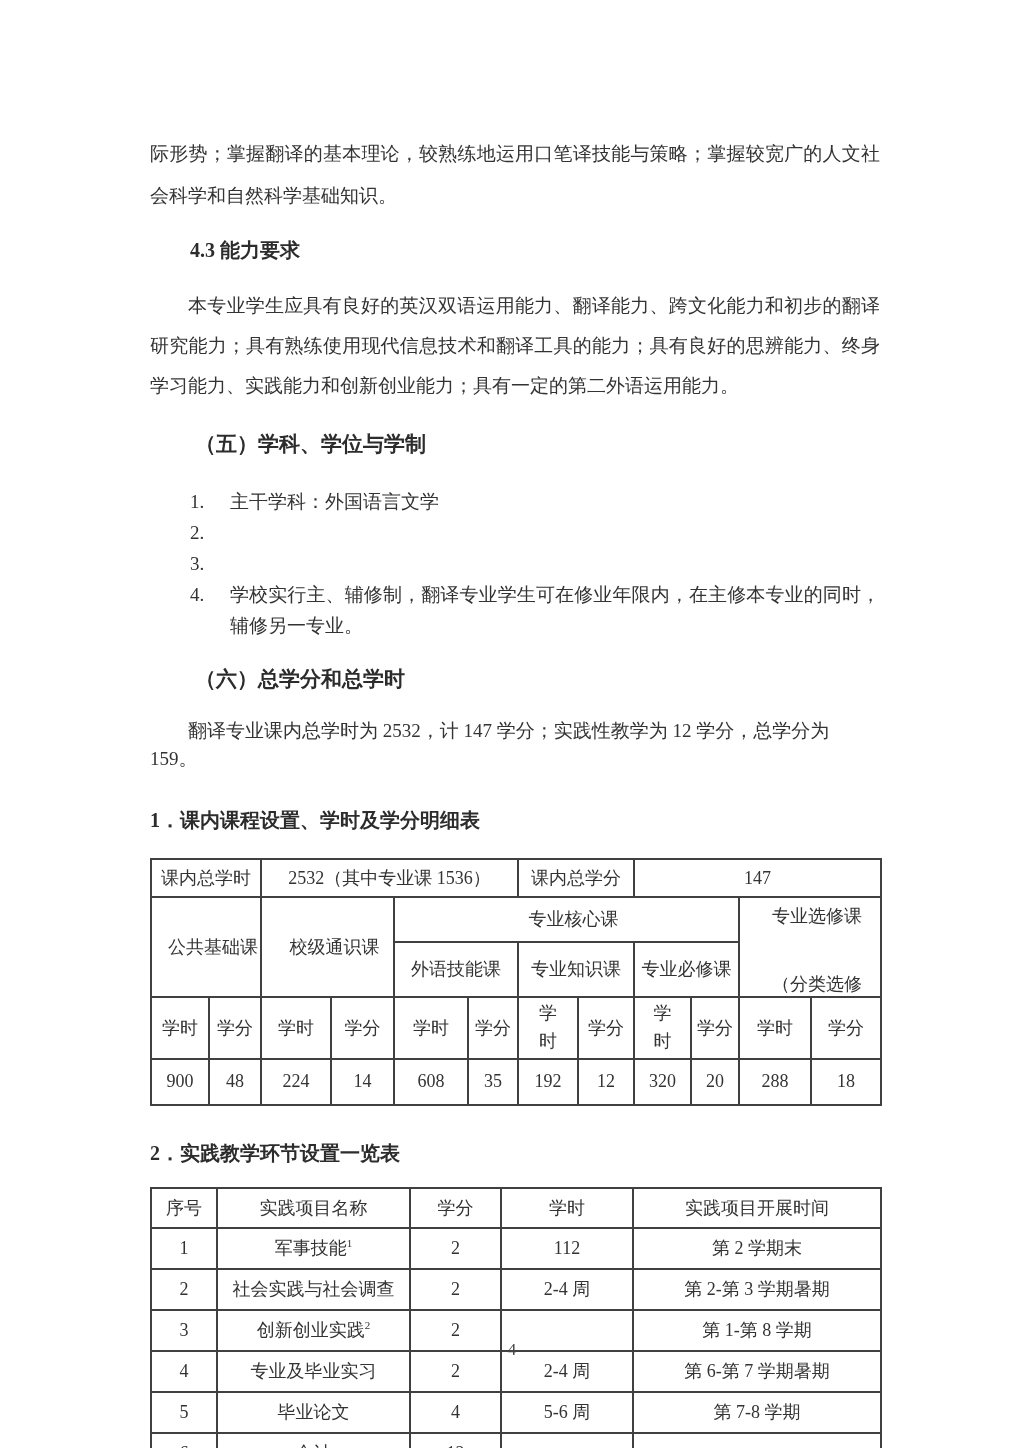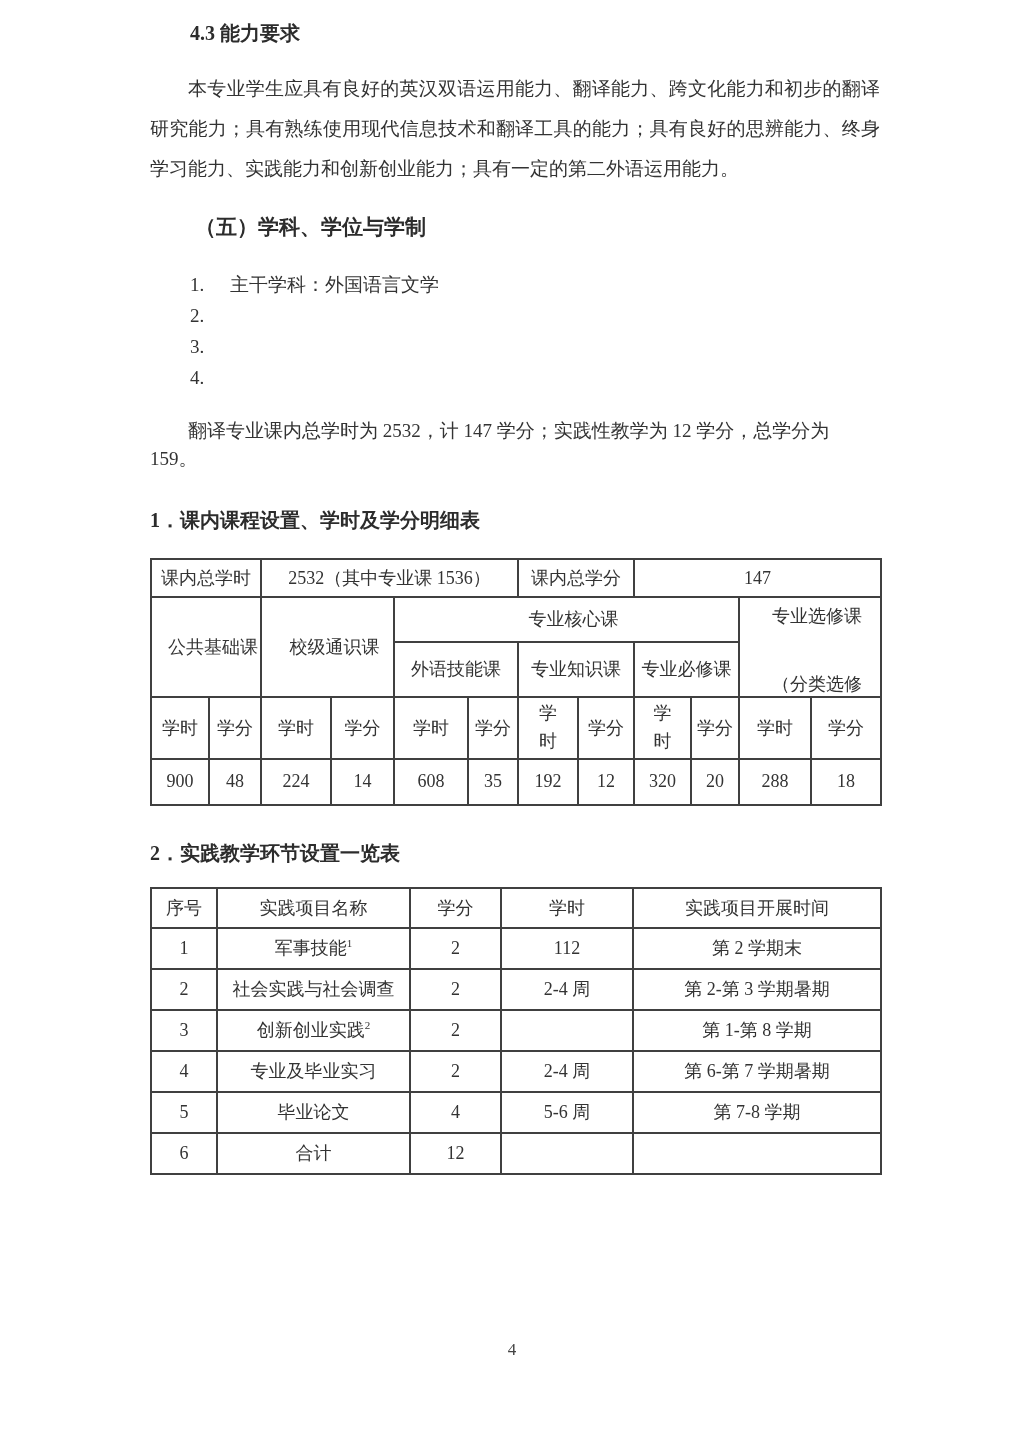--- a/index.html
+++ b/index.html
@@ -133,43 +133,46 @@
     font-size: 17px;
     color: #444444;
   }
 </style>
 </head>
 <body>
 
 <div class="page">
   <div class="content">
 
+    <div class="intro">际形势；掌握翻译的基本理论，较熟练地运用口笔译技能与策略；掌握较宽广的人文社会科学和自然科学基础知识。</div>
 
     <div class="h-sub">4.3 能力要求</div>
 
     <div class="para">本专业学生应具有良好的英汉双语运用能力、翻译能力、跨文化能力和初步的翻译研究能力；具有熟练使用现代信息技术和翻译工具的能力；具有良好的思辨能力、终身学习能力、实践能力和创新创业能力；具有一定的第二外语运用能力。</div>
 
     <div class="h-big">（五）学科、学位与学制</div>
 
     <div class="olist">
       <div class="li">
         <span class="num">1.</span>
         <span class="li-text">主干学科：外国语言文学</span>
       </div>
       <div class="li">
         <span class="num">2.</span>
       </div>
       <div class="li">
         <span class="num">3.</span>
       </div>
       <div class="li">
         <span class="num">4.</span>
+        <span class="li-text">学校实行主、辅修制，翻译专业学生可在修业年限内，在主修本专业的同时，辅修另一专业。</span>
       </div>
     </div>
 
+    <div class="h-big">（六）总学分和总学时</div>
 
     <div class="para-one">翻译专业课内总学时为 2532，计 147 学分；实践性教学为 12 学分，总学分为 159。</div>
 
     <div class="tbl-title">1．课内课程设置、学时及学分明细表</div>
 
     <table class="t1">
       <colgroup>
         <col style="width:58px">
           <col style="width:52px">
         <col style="width:70px">

